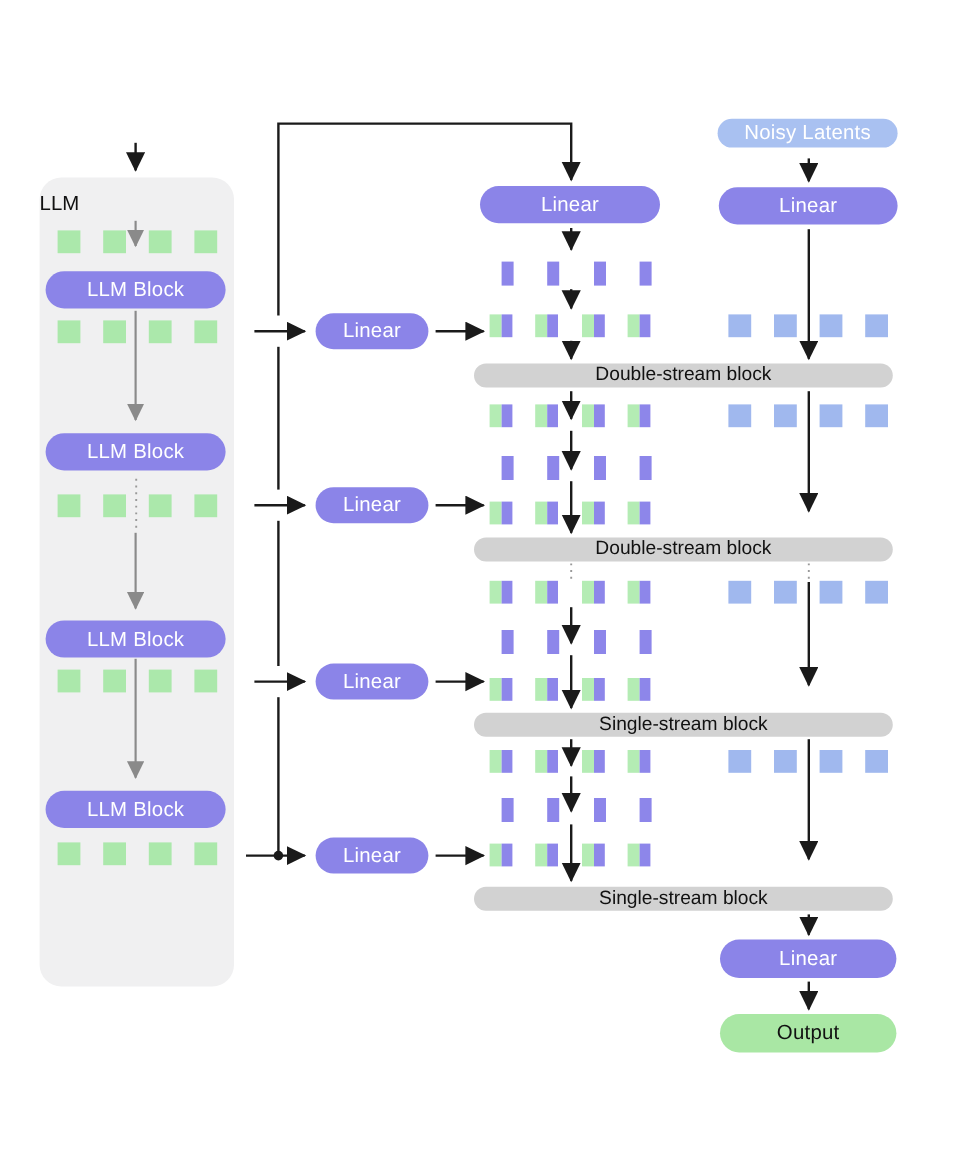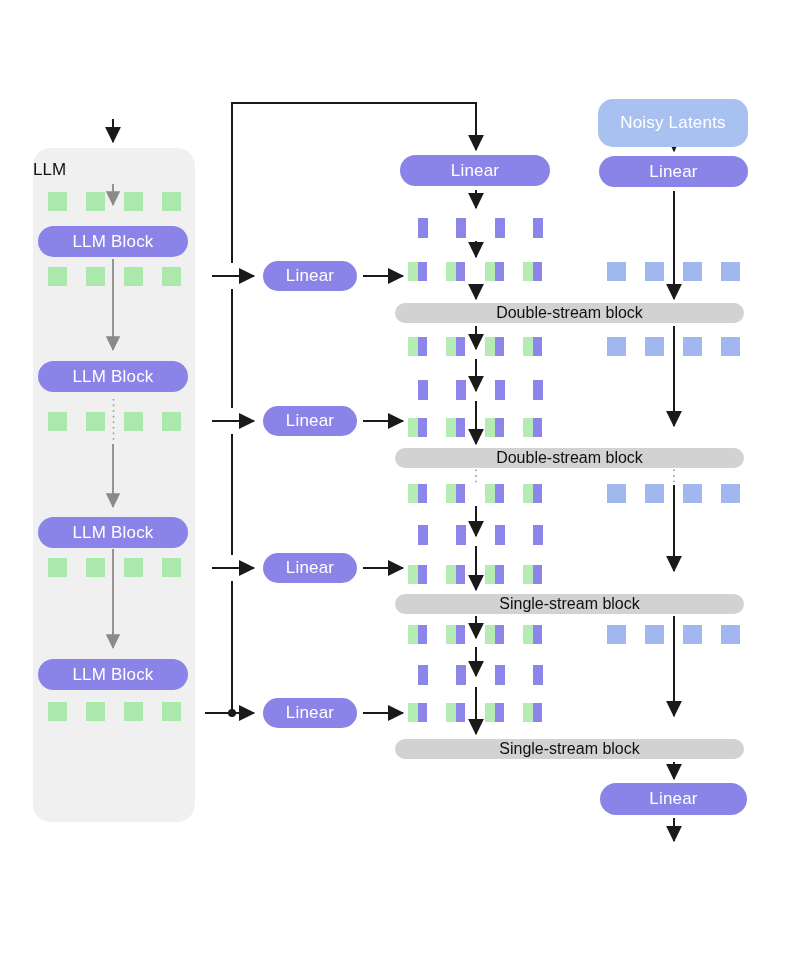--- a/index.html
+++ b/index.html
@@ -115,21 +115,21 @@
     <span>Linear</span>
   </div>
   <div class="node purple" style="left:263px;top:698px;width:94px;height:30px;border-radius:15px;">
     <span>Linear</span>
   </div>
 
   <div class="node purple" style="left:400px;top:155px;width:150px;height:31px;">
     <span>Linear</span>
   </div>
 
-  <div class="node blue" style="left:598px;top:99px;width:150px;height:48px;">
+  <div class="node blue" style="left:598px;top:99px;width:150px;height:24px;">
     <span>Noisy Latents</span>
   </div>
   <div class="node purple" style="left:599px;top:156px;width:149px;height:31px;">
     <span>Linear</span>
   </div>
 
   <div class="bar" style="left:395px;top:303px;width:349px;height:20px;">
     <span>Double-stream block</span>
   </div>
   <div class="bar" style="left:395px;top:448px;width:349px;height:20px;">
@@ -137,20 +137,23 @@
   </div>
   <div class="bar" style="left:395px;top:594px;width:349px;height:20px;">
     <span>Single-stream block</span>
   </div>
   <div class="bar" style="left:395px;top:739px;width:349px;height:20px;">
     <span>Single-stream block</span>
   </div>
 
   <div class="node purple" style="left:600px;top:783px;width:147px;height:32px;">
     <span>Linear</span>
+  </div>
+  <div class="node green" style="left:600px;top:845px;width:147px;height:32px;border-radius:16px;">
+    <span>Output</span>
   </div>
 
   <div>
       <div class="tok" style="left: 48px; top: 192px; width: 19px; height: 19px; background: rgb(171, 232, 171);"></div>
       <div class="tok" style="left: 86px; top: 192px; width: 19px; height: 19px; background: rgb(171, 232, 171);"></div>
       <div class="tok" style="left: 124px; top: 192px; width: 19px; height: 19px; background: rgb(171, 232, 171);"></div>
       <div class="tok" style="left: 162px; top: 192px; width: 19px; height: 19px; background: rgb(171, 232, 171);"></div>
       <div class="tok" style="left: 48px; top: 267px; width: 19px; height: 19px; background: rgb(171, 232, 171);"></div>
       <div class="tok" style="left: 86px; top: 267px; width: 19px; height: 19px; background: rgb(171, 232, 171);"></div>
       <div class="tok" style="left: 124px; top: 267px; width: 19px; height: 19px; background: rgb(171, 232, 171);"></div>

